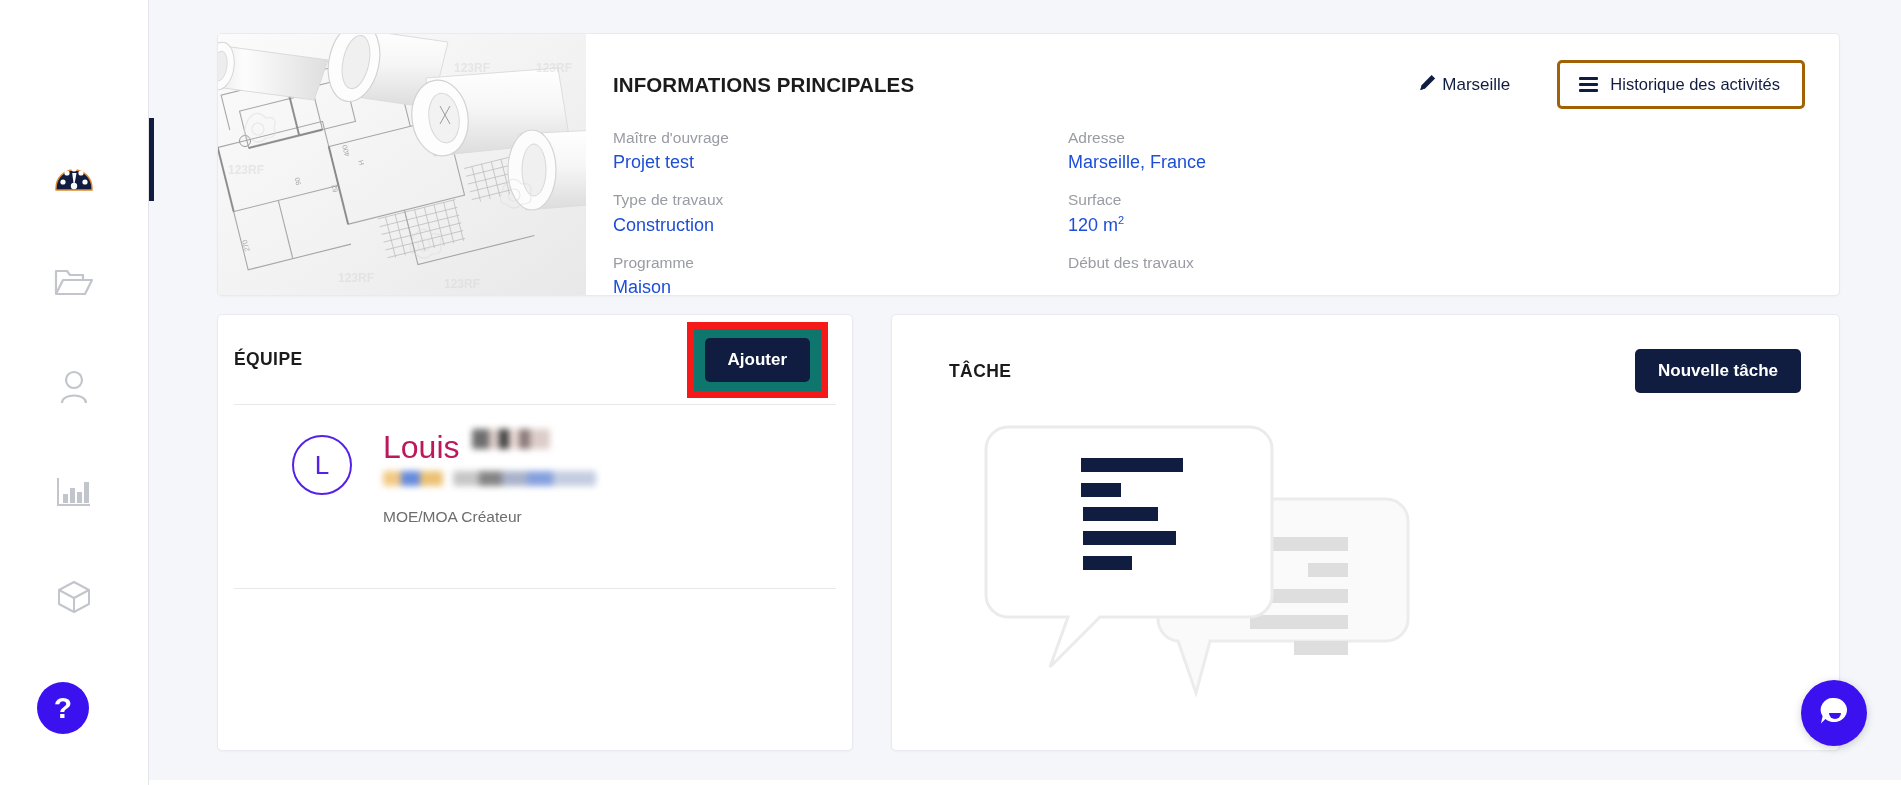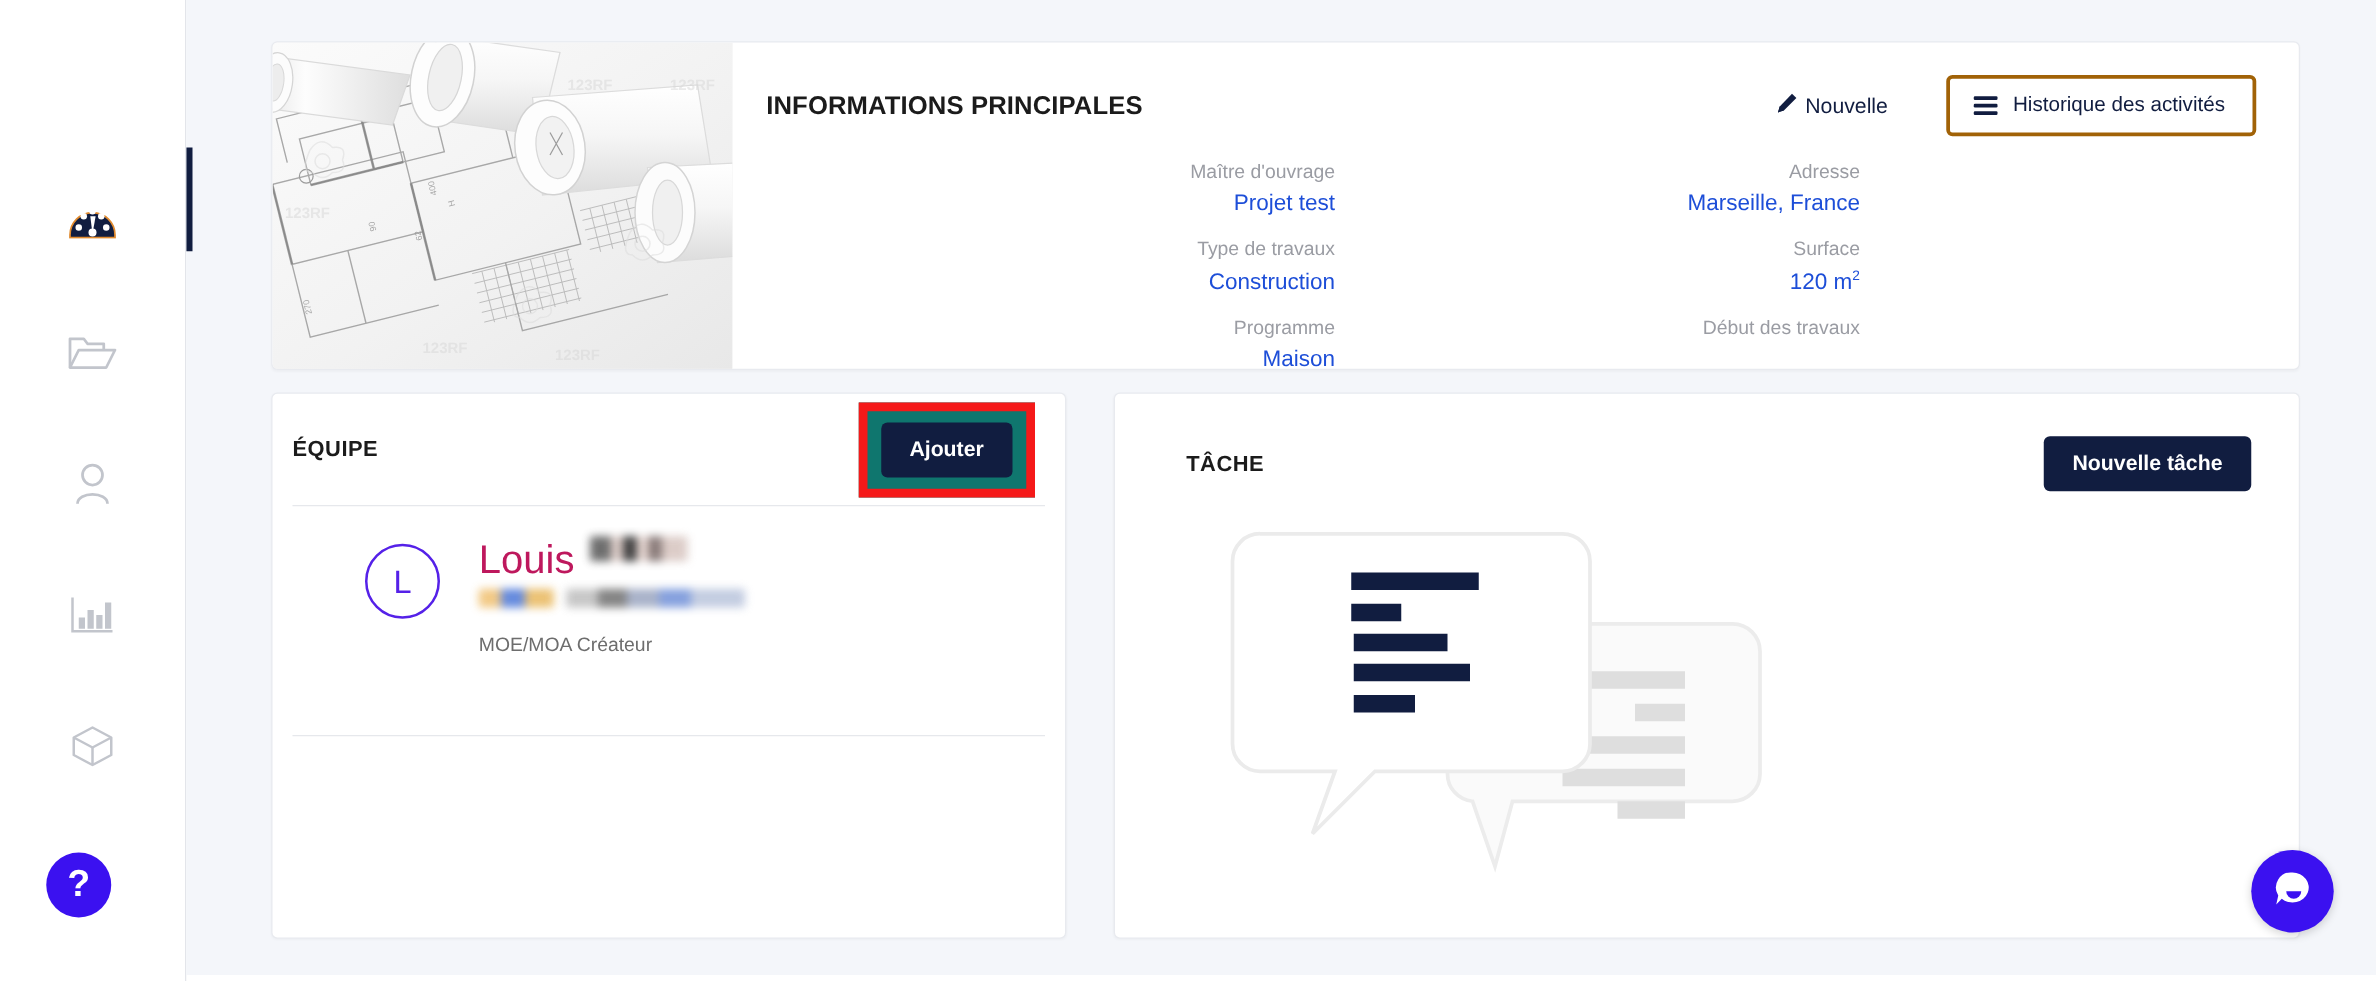--- a/index.html
+++ b/index.html
@@ -144,21 +144,21 @@
   }
   .burger span:last-child { margin-bottom: 0; }
 
   .fields {
     display: flex;
     gap: 0;
     margin-top: 6px;
   }
   .fields-col { width: 455px; }
   .fields-col.right { width: 420px; }
-  .field { margin-bottom: 13px; text-align: right; }
+  .field { margin-bottom: 13px; }
   .field-label {
     font-size: 15.5px;
     color: #9a9ca3;
     line-height: 1.45;
   }
   .field-value {
     font-size: 18px;
     color: #1d4ed8;
     line-height: 1.5;
   }
@@ -487,21 +487,21 @@
           <div class="info-head">
             <div class="info-title">INFORMATIONS PRINCIPALES</div>
 
             <div class="edit-link">
               <span>
                 <svg width="17" height="17" viewBox="0 0 17 17">
                   <path d="M12.6 0.9 L16.1 4.4 L6.1 14.4 L1.3 15.9 L2.8 11.1 Z" fill="#111d40"></path>
                   <path d="M2.8 11.1 L6.1 14.4 L1.3 15.9 Z" fill="#111d40"></path>
                 </svg>
               </span>
-              <span>Nouvelle</span>
+              <span>Marseille</span>
             </div>
 
             <button class="hist-btn">
               <span class="burger">
                 <span></span>
                   <span></span>
                   <span></span>
               </span>
               <span>Historique des activités</span>
             </button>

